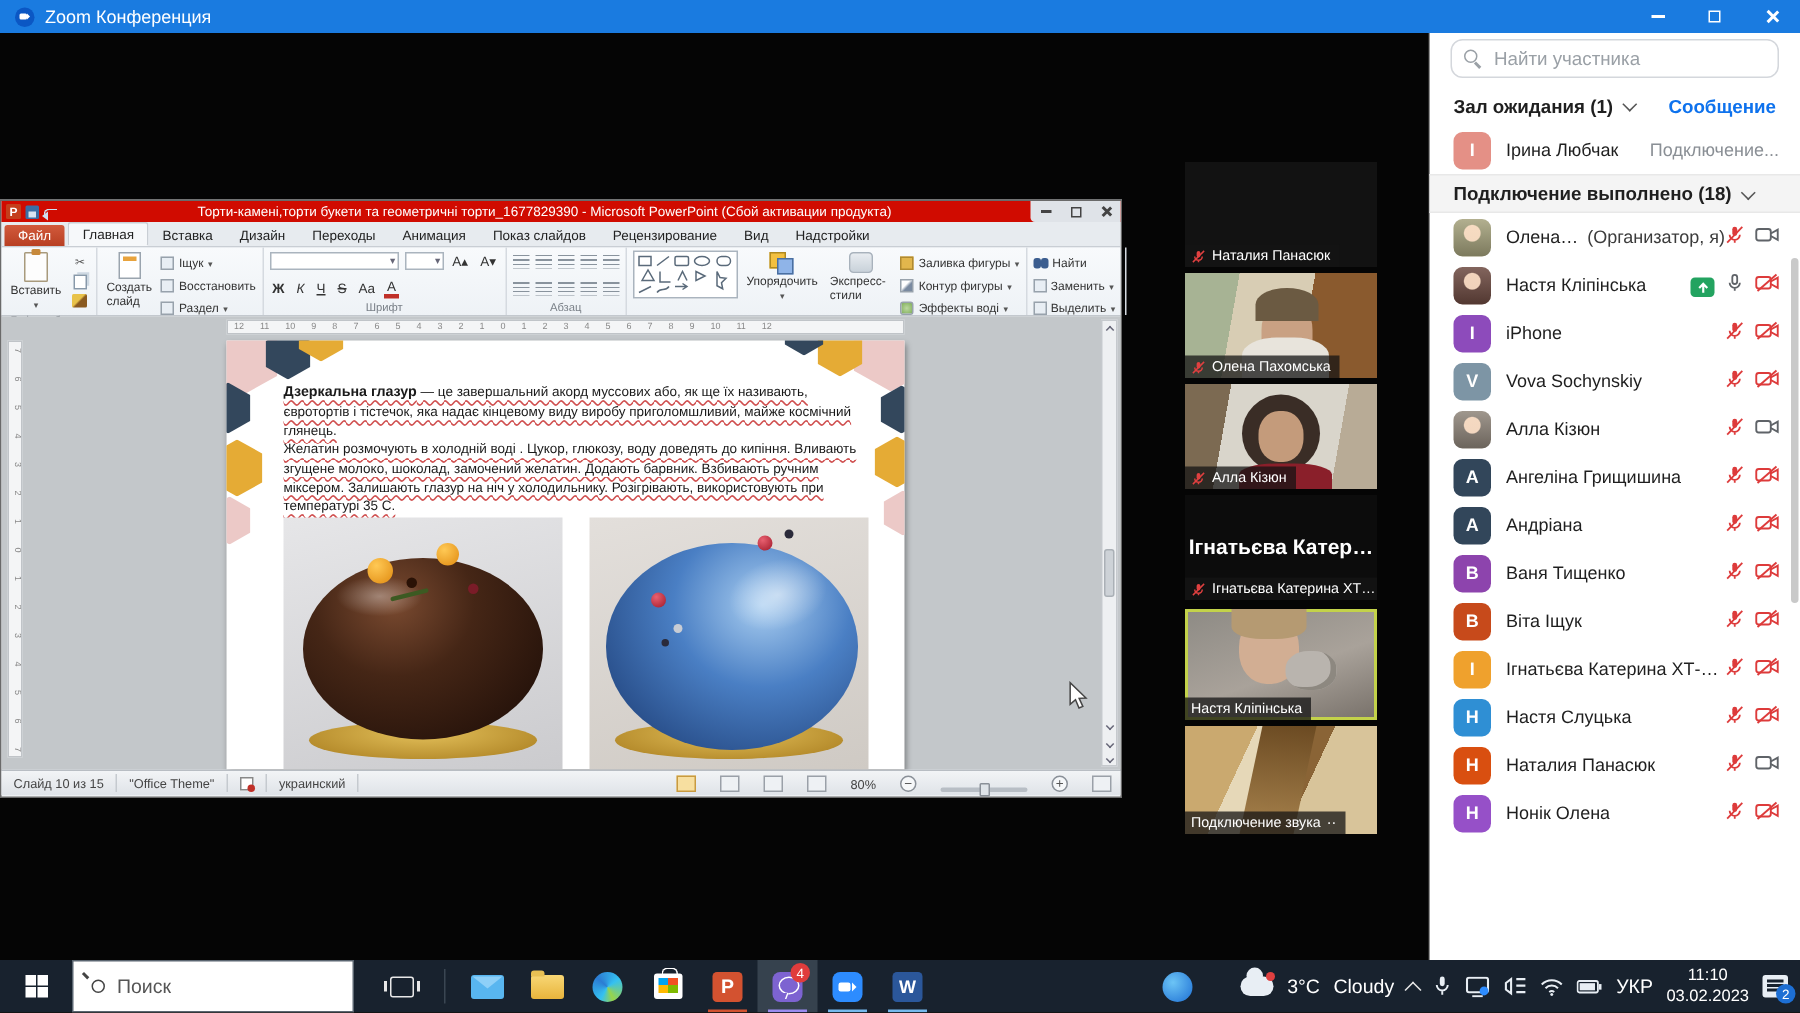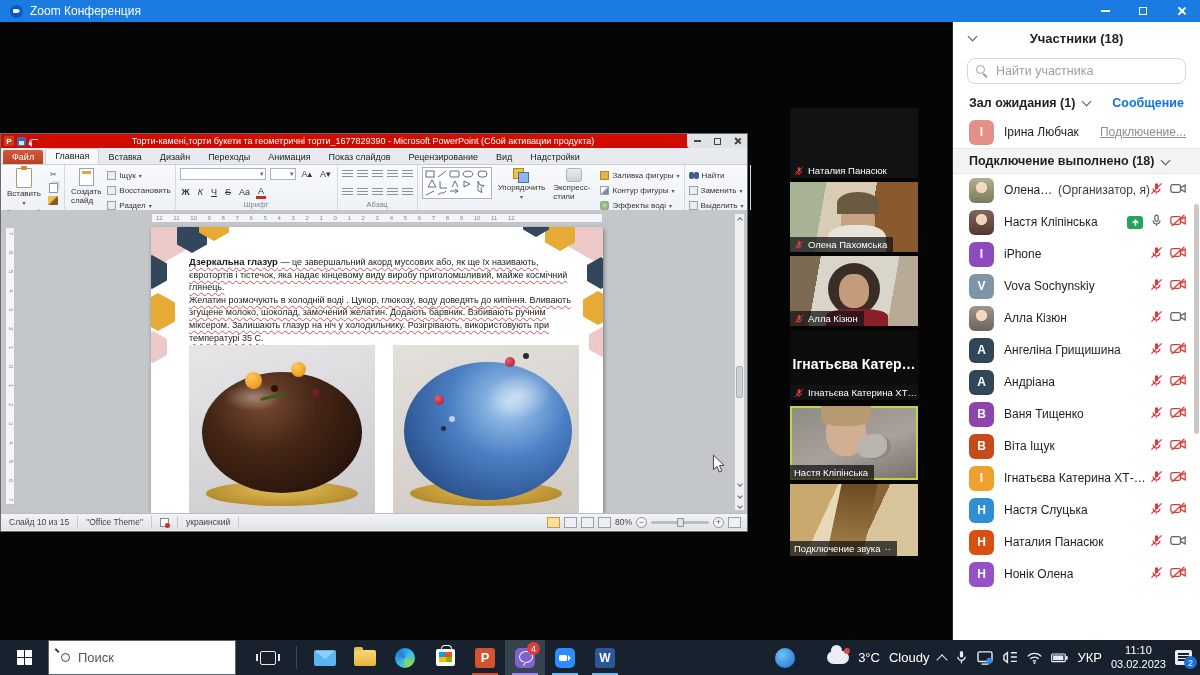--- a/index.html
+++ b/index.html
@@ -116,21 +116,21 @@
   
   .ppt-vscroll { position:absolute; right:2px; top:2px; width:11px; height:298px; background:#eef0f2; border:1px solid #c5c9cd; }
   .ppt-vthumb { position:absolute; left:1px; top:152px; width:7px; height:32px; background:#cdd2d7; border:1px solid #aab0b6; border-radius:2px; }
   .vchev { position:absolute; left:2.5px; width:4px; height:4px; border-left:1.5px solid #667; border-top:1.5px solid #667; }
   
   .ppt-status { height:17px; background:linear-gradient(#f2f4f6,#dfe3e8); border-top:1px solid #b8bdc3;
     display:flex; align-items:center; font-size:8.5px; color:#444; }
   .st-seg { padding:0 8px; border-right:1px solid #c5cacf; height:12px; display:flex; align-items:center; gap:4px; }
   .spell-ic { width:9px; height:9px; background:#fff; border:1px solid #888; position:relative; }
   .spell-ic::after{content:"";position:absolute;right:-2px;bottom:-2px;width:5px;height:5px;background:#c03028;border-radius:50%;}
-  .st-right { margin-left:auto; display:flex; align-items:center; gap:4px; padding-right:6px; }
+  .st-right { margin-left:auto; display:flex; align-items:flex-end; gap:16px; padding-right:6px; }
   .view-ic { width:13px; height:11px; border:1px solid #9aa0a8; background:#eef1f4; }
   .view-ic.sel { background:#f7dfa0; border-color:#c89a40; }
   .zoom-circle { width:11px; height:11px; border-radius:50%; border:1px solid #8a9098; display:flex; align-items:center; justify-content:center; font-size:9px; color:#555; background:#f5f7f9; }
   .zslider { width:58px; height:3px; background:#b8bec5; position:relative; border-radius:2px; }
   .zthumb { position:absolute; left:26px; top:-3px; width:7px; height:9px; background:#dfe4e9; border:1px solid #8a9098; border-radius:1px; }
   
   .thumb { position:absolute; left:790px; width:128px; background:#161616; overflow:hidden; }
   .vlabel { position:absolute; left:0; bottom:0; display:flex; align-items:center; gap:4px;
     background:rgba(20,20,20,.75); color:#fff; font-size:9.5px; padding:2px 6px 2px 4px; max-width:100%; white-space:nowrap; }
   .mic-off-small { width:10px; height:10px; flex:0 0 auto; }
@@ -152,21 +152,21 @@
   .waiting-row .chev { margin-left:8px; margin-top:-3px; border-color:#555; }
   .msg-link { margin-left:auto; color:#0e72ed; font-weight:bold; font-size:12.5px; }
   .p-row { display:flex; align-items:center; height:32px; padding:0 14px 0 16px; font-size:12px; }
   .avatar { width:25px; height:25px; border-radius:6px; color:#fff; font-size:12px; font-weight:bold;
     display:flex; align-items:center; justify-content:center; flex:0 0 auto; position:relative; overflow:hidden; }
   .avatar .photo-ov { position:absolute; inset:0; background:
      radial-gradient(circle at 50% 38%, rgba(255,225,200,.9) 0 26%, rgba(0,0,0,0) 30%),
      linear-gradient(rgba(255,255,255,.15), rgba(0,0,0,.25)); }
   .p-name { margin-left:10px; white-space:nowrap; overflow:hidden; text-overflow:ellipsis; }
   .p-extra { margin-left:5px; color:#3c3c3c; white-space:nowrap; }
-  .p-icons { margin-left:auto; display:flex; align-items:center; gap:7px;text-decoration:underline; }
+  .p-icons { margin-left:auto; display:flex; align-items:flex-end; gap:7px; }
   .share-badge { width:16px; height:13px; background:#23a360; border-radius:3px; display:flex; align-items:center; justify-content:center; }
   .joined-header { background:#f4f4f4; border-top:1px solid #e8e8e8; border-bottom:1px solid #e8e8e8;
     padding:5px 16px; font-size:12.5px; font-weight:bold; display:flex; align-items:center; }
   .joined-header .chev { margin-left:8px; margin-top:-2px; }
   .rows-scroller { flex:1; overflow:hidden; position:relative; }
   .panel-scrollthumb { position:absolute; right:1px; top:30px; width:5px; height:230px; background:#c9c9c9; border-radius:3px; }
   .panel-footer { border-top:1px solid #e4e4e4; padding:7px 10px; display:flex; gap:8px; justify-content:center; align-items:center; }
   .pf-btn { border:1px solid #c9cdd2; border-radius:8px; background:#fff; font-size:12px; color:#2a2a2a;
     padding:5px 12px; white-space:nowrap; font-family:"Liberation Sans",sans-serif; }
   .pf-more { padding:5px 8px; letter-spacing:1px; }
@@ -590,24 +590,20 @@
           <span>··</span>
         </span>
     </div>
 
     <svg class="cursor" width="14" height="20" viewBox="0 0 12 18">
       <path d="M1 1 L1 14 L4.2 11.2 L6.3 16.2 L8.6 15.2 L6.4 10.4 L10.5 10.2 Z" fill="#fff" stroke="#444" stroke-width="0.9"></path>
     </svg>
   </div>
 
   <aside class="panel">
-    <div class="panel-header">
-      <span class="chev"></span>
-      <span>Участники (18)</span>
-    </div>
 
     <div class="searchwrap">
       <span class="mag"></span>
       <input type="text" placeholder="Найти участника" style="">
     </div>
 
     <div class="waiting-row">
       <span>Зал ожидания (1)</span>
       <span class="chev"></span>
       <span class="msg-link">Сообщение</span>

